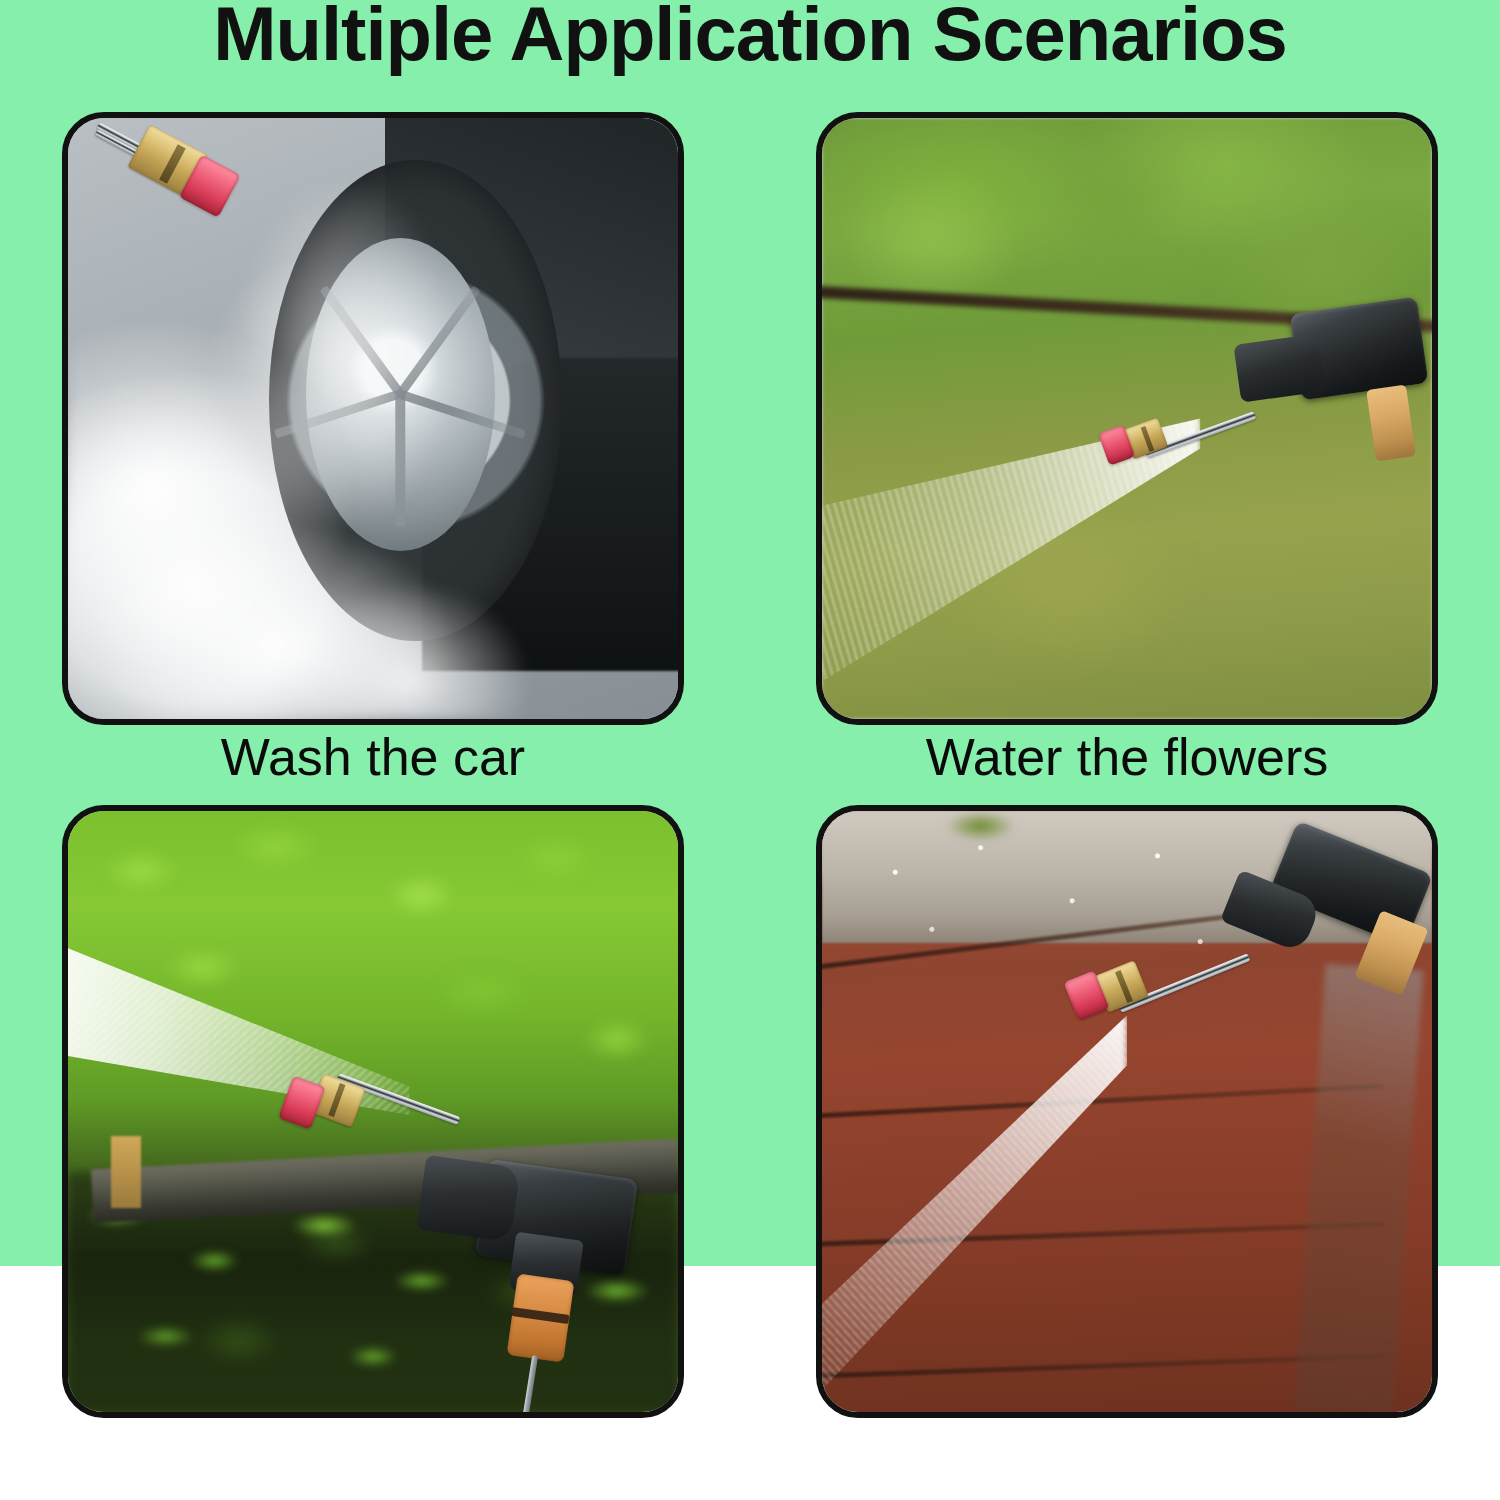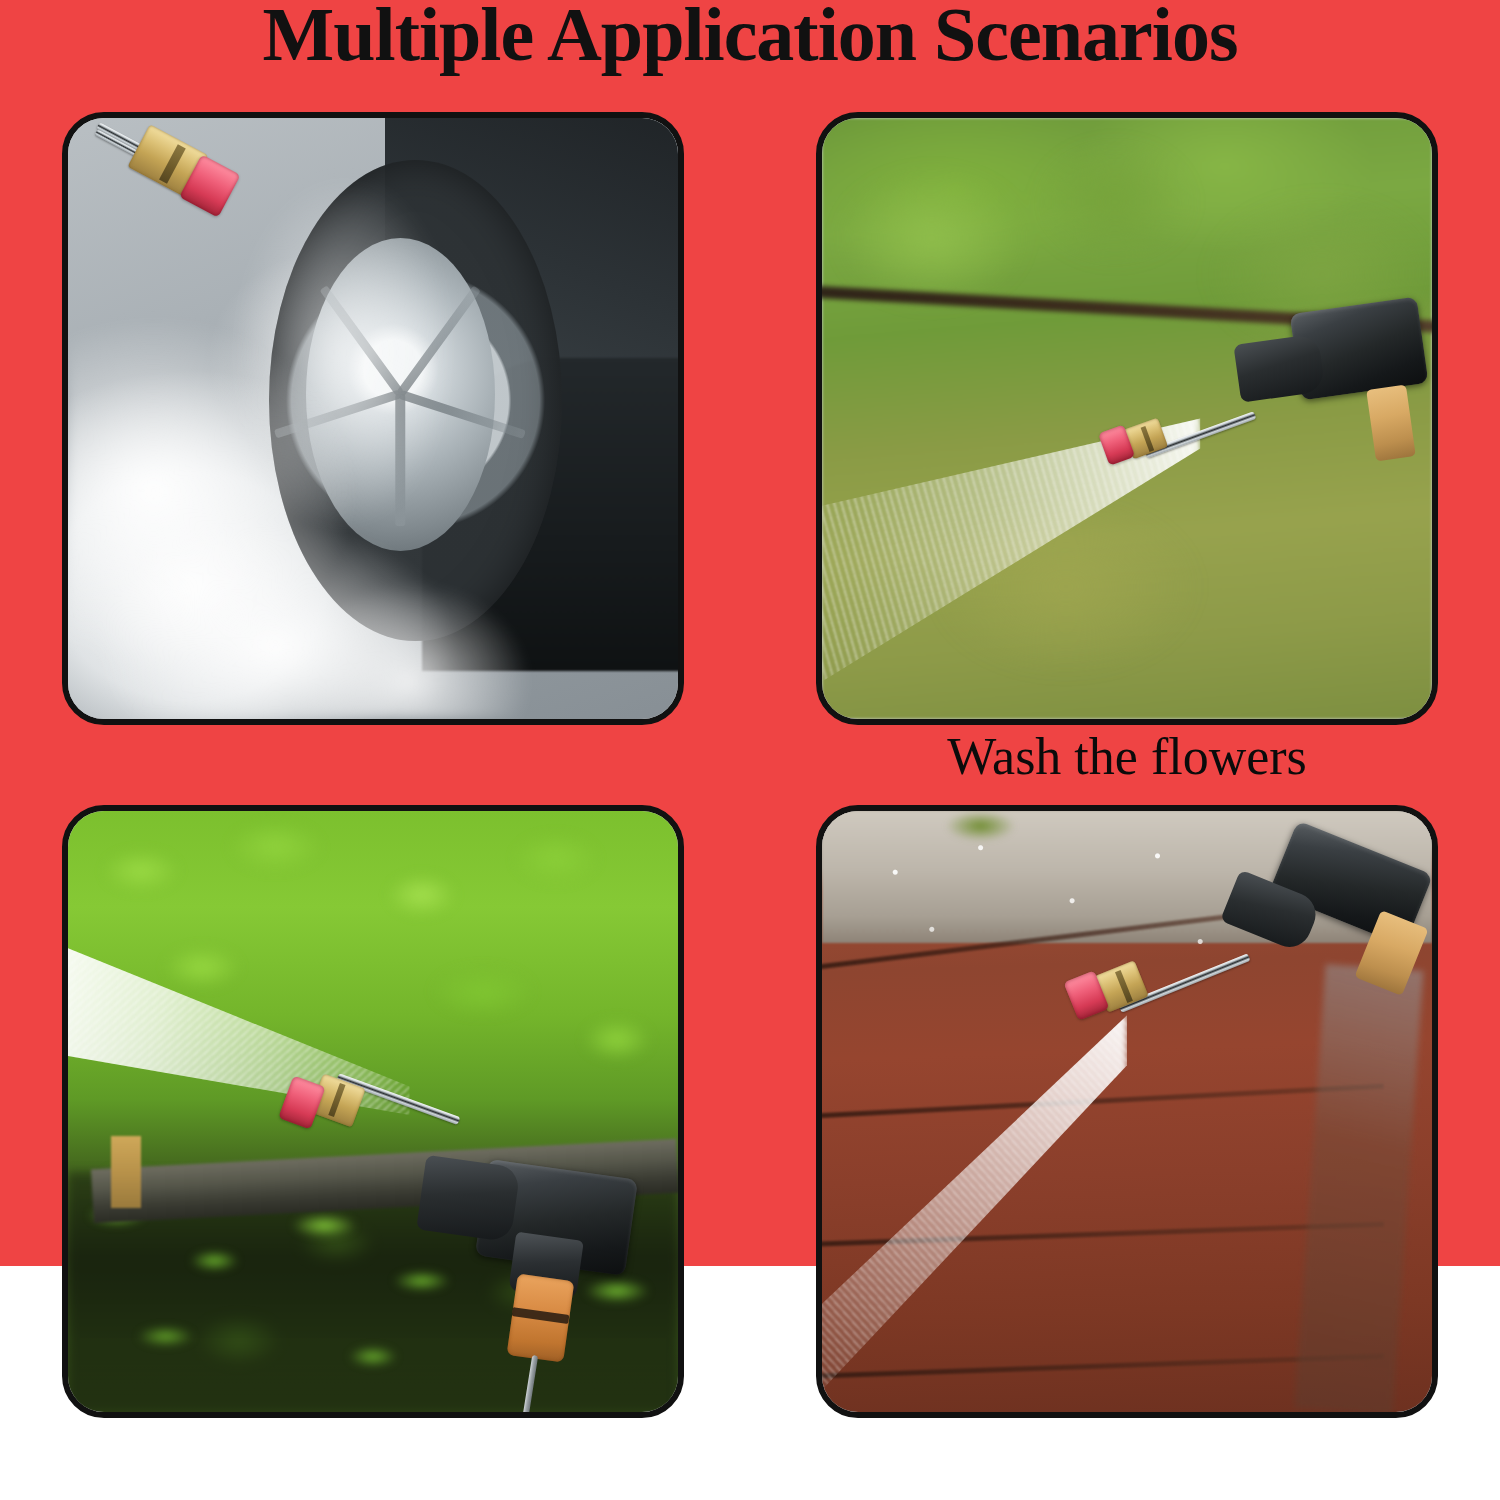--- a/index.html
+++ b/index.html
@@ -9,22 +9,21 @@
     height: 1500px;
     background: #ffffff;
     font-family: "Liberation Sans", sans-serif;
     overflow: hidden;
   }
 
   #page {
     position: relative;
     width: 1500px;
     height: 1266px;
-    background: #ef4444;
-    font-family: Liberation Serif, serif;
+    background: #86efac;
   }
 
   
   #title {
     position: absolute;
     top: -4px;
     left: 0;
     width: 1500px;
     text-align: center;
     font-size: 76px;
@@ -410,20 +409,21 @@
 
           <div class="tool" style="left:2%; top:0%; width:36%; height:22%;">
             <div class="wand" style="left:8%; top:3%; width:30%; height:7px; transform:rotate(28deg); transform-origin:0 50%;"></div>
             <div class="wand" style="left:7%; top:8%; width:30%; height:6px; transform:rotate(28deg); transform-origin:0 50%;"></div>
             <div class="collar" style="left:25%; top:14%; width:30%; height:36%; transform:rotate(28deg);"></div>
             <div class="collar-ring" style="left:40%; top:20%; width:4%; height:30%; transform:rotate(28deg);"></div>
             <div class="tip" style="left:49%; top:33%; width:20%; height:36%; transform:rotate(28deg);"></div>
           </div>
         </div>
       </div>
+      <div class="caption">Wash the car</div>
     </div>
 
     <div class="cell">
       <div class="panel">
         <div class="scene">
           <div class="lawn-bg"></div>
           <div class="lawn-blur-patches"></div>
           <div class="lawn-hose"></div>
           <div class="fan"></div>
           <div class="fan-streaks"></div>
@@ -432,21 +432,21 @@
             <div class="gun-body" style="left:55%; top:8%; width:42%; height:36%; transform:rotate(-8deg);"></div>
             <div class="gun-nose" style="left:36%; top:22%; width:28%; height:24%; transform:rotate(-8deg);"></div>
             <div class="handle-wood" style="left:80%; top:42%; width:13%; height:30%; transform:rotate(-8deg);"></div>
             <div class="wand" style="left:4%; top:52%; width:38%; height:8px; transform:rotate(-20deg); transform-origin:100% 50%;"></div>
             <div class="collar" style="left:0%; top:57%; width:12%; height:13%; transform:rotate(-20deg);"></div>
             <div class="collar-ring" style="left:6%; top:58%; width:1.6%; height:11%; transform:rotate(-20deg);"></div>
             <div class="tip" style="left:-8%; top:59%; width:9%; height:14%; transform:rotate(-20deg);"></div>
           </div>
         </div>
       </div>
-      <div class="caption">Wash the flowers</div>
+      <div class="caption">Water the flowers</div>
     </div>
 
     <div class="cell">
       <div class="panel">
         <div class="scene">
           <div class="garden-bg"></div>
           <div class="garden-leaves"></div>
           <div class="garden-soil"></div>
           <div class="garden-plants"></div>
           <div class="bed-edge"></div>

